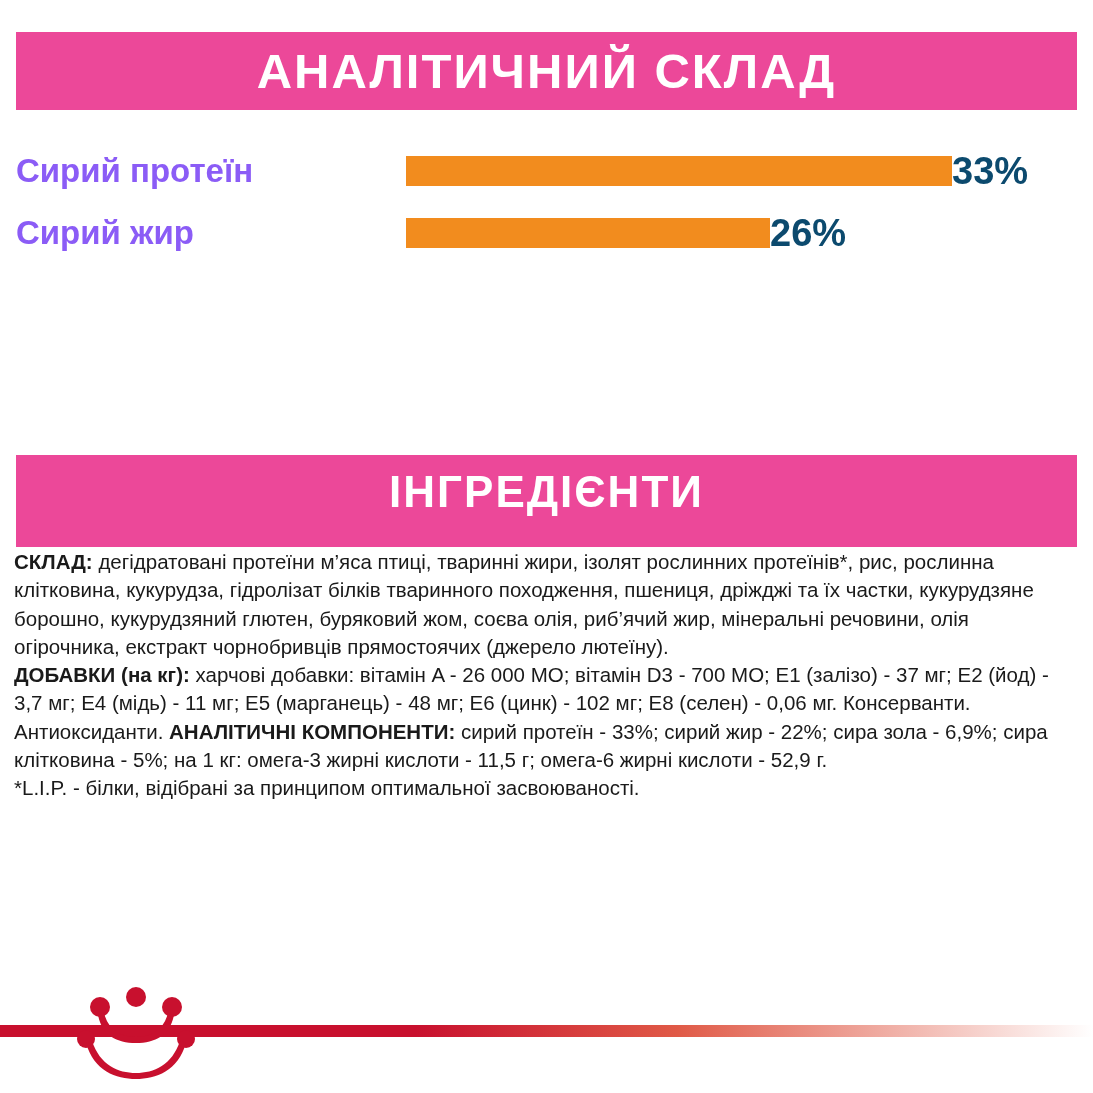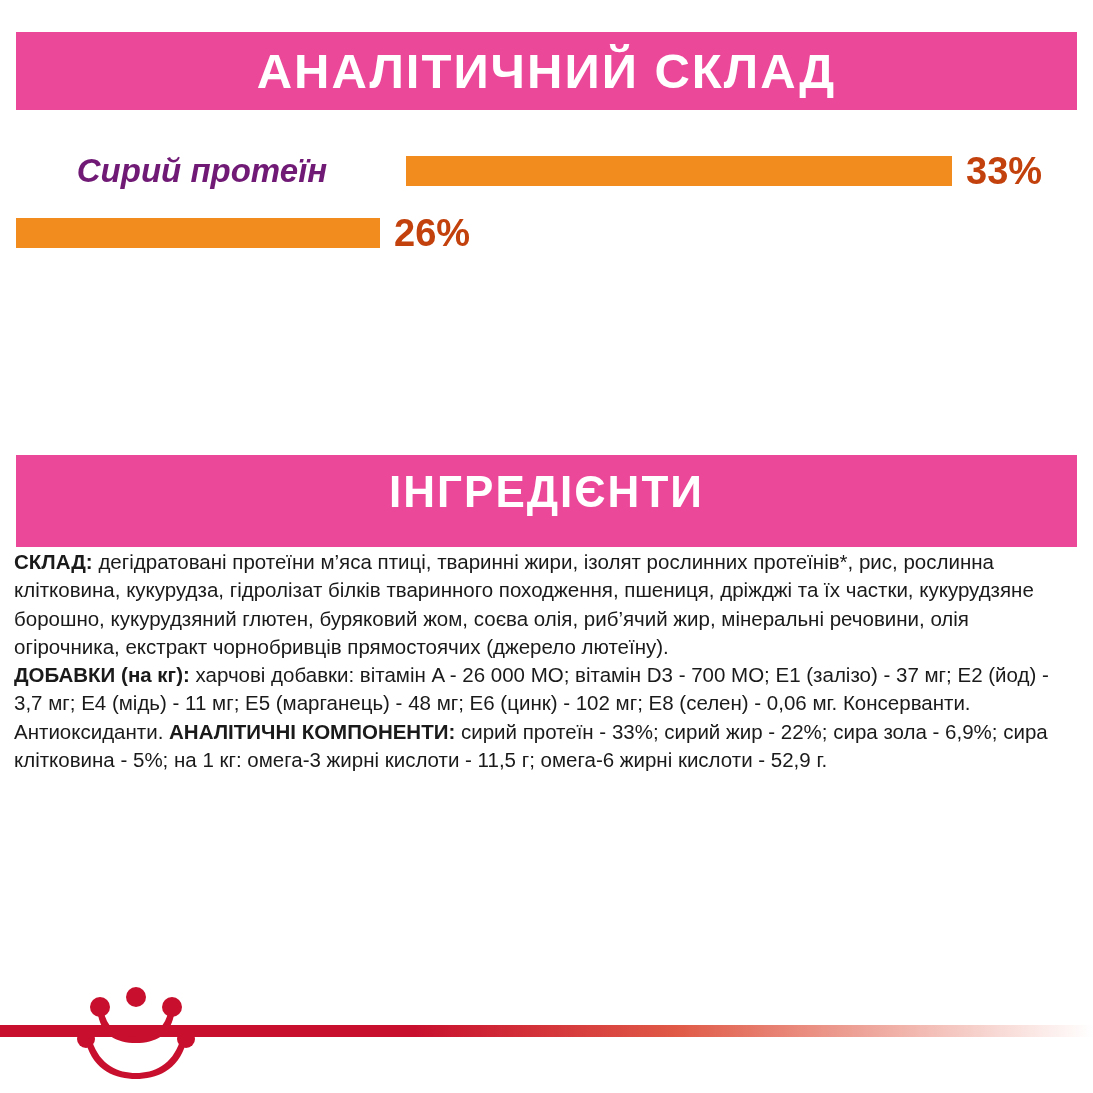--- a/index.html
+++ b/index.html
@@ -50,43 +50,41 @@
     width: 1061px;
     height: 220px;
   }
   .chart-row {
     display: flex;
     align-items: center;
     height: 62px;
   }
   .chart-label {
     width: 390px;
-    text-align: center;
+    text-align: left;
     padding-right: 18px;
     box-sizing: border-box;
     font-size: 33px;
     font-weight: bold;
-    color: #701a75;
+    color: #8b5cf6;
     white-space: nowrap;
-    font-style: italic;
   }
   .chart-bar-wrap {
     flex: 1;
     display: flex;
     align-items: center;
   }
   .chart-bar {
     height: 30px;
     background: #f28c1e;
   }
   .chart-value {
     font-size: 38px;
     font-weight: bold;
-    color: #c2410c;
-    padding-left: 14px;
+    color: #0c4a6e;
     white-space: nowrap;
   }
 
   
   #ingredients-text {
     position: absolute;
     left: 14px;
     top: 548px;
     width: 1065px;
     font-size: 20.5px;
@@ -135,34 +133,36 @@
 
   <div class="chart-row">
     <div class="chart-label">Сирий протеїн</div>
     <div class="chart-bar-wrap">
       <div class="chart-bar" style="width:546px"></div>
       <div class="chart-value">33%</div>
     </div>
   </div>
 
   <div class="chart-row">
+    <div class="chart-label">Сирий жир</div>
     <div class="chart-bar-wrap">
       <div class="chart-bar" style="width:364px"></div>
       <div class="chart-value">26%</div>
     </div>
   </div>
 
 
 </div>
 
 <div class="section-bar" id="ingredients-bar">ІНГРЕДІЄНТИ</div>
 
 <div id="ingredients-text">
   <p><span class="b">СКЛАД:</span><span> дегідратовані протеїни м’яса птиці, тваринні жири, ізолят рослинних протеїнів*, рис, рослинна клітковина, кукурудза, гідролізат білків тваринного походження, пшениця, дріжджі та їх частки, кукурудзяне борошно, кукурудзяний глютен, буряковий жом, соєва олія, риб’ячий жир, мінеральні речовини, олія огірочника, екстракт чорнобривців прямостоячих (джерело лютеїну).</span></p>
   <p><span class="b">ДОБАВКИ (на кг):</span><span> харчові добавки: вітамін A - 26 000 МО; вітамін D3 - 700 МО; E1 (залізо) - 37 мг; E2 (йод) - 3,7 мг; E4 (мідь) - 11 мг; E5 (марганець) - 48 мг; E6 (цинк) - 102 мг; E8 (селен) - 0,06 мг. Консерванти. Антиоксиданти. </span><span class="b">АНАЛІТИЧНІ КОМПОНЕНТИ:</span><span> сирий протеїн - 33%; сирий жир - 22%; сира зола - 6,9%; сира клітковина - 5%; на 1 кг: омега-3 жирні кислоти - 11,5 г; омега-6 жирні кислоти - 52,9 г.</span></p>
+  <p>*L.I.P. - білки, відібрані за принципом оптимальної засвоюваності.</p>
 </div>
 
 <div id="footer">
   <div id="footer-stripe"></div>
   <div id="footer-logo">
     <svg viewBox="0 0 120 100" width="120" height="100" aria-hidden="true">
       <g fill="#c8102e">
         <circle cx="24" cy="22" r="10"></circle>
         <circle cx="60" cy="12" r="10"></circle>
         <circle cx="96" cy="22" r="10"></circle>

